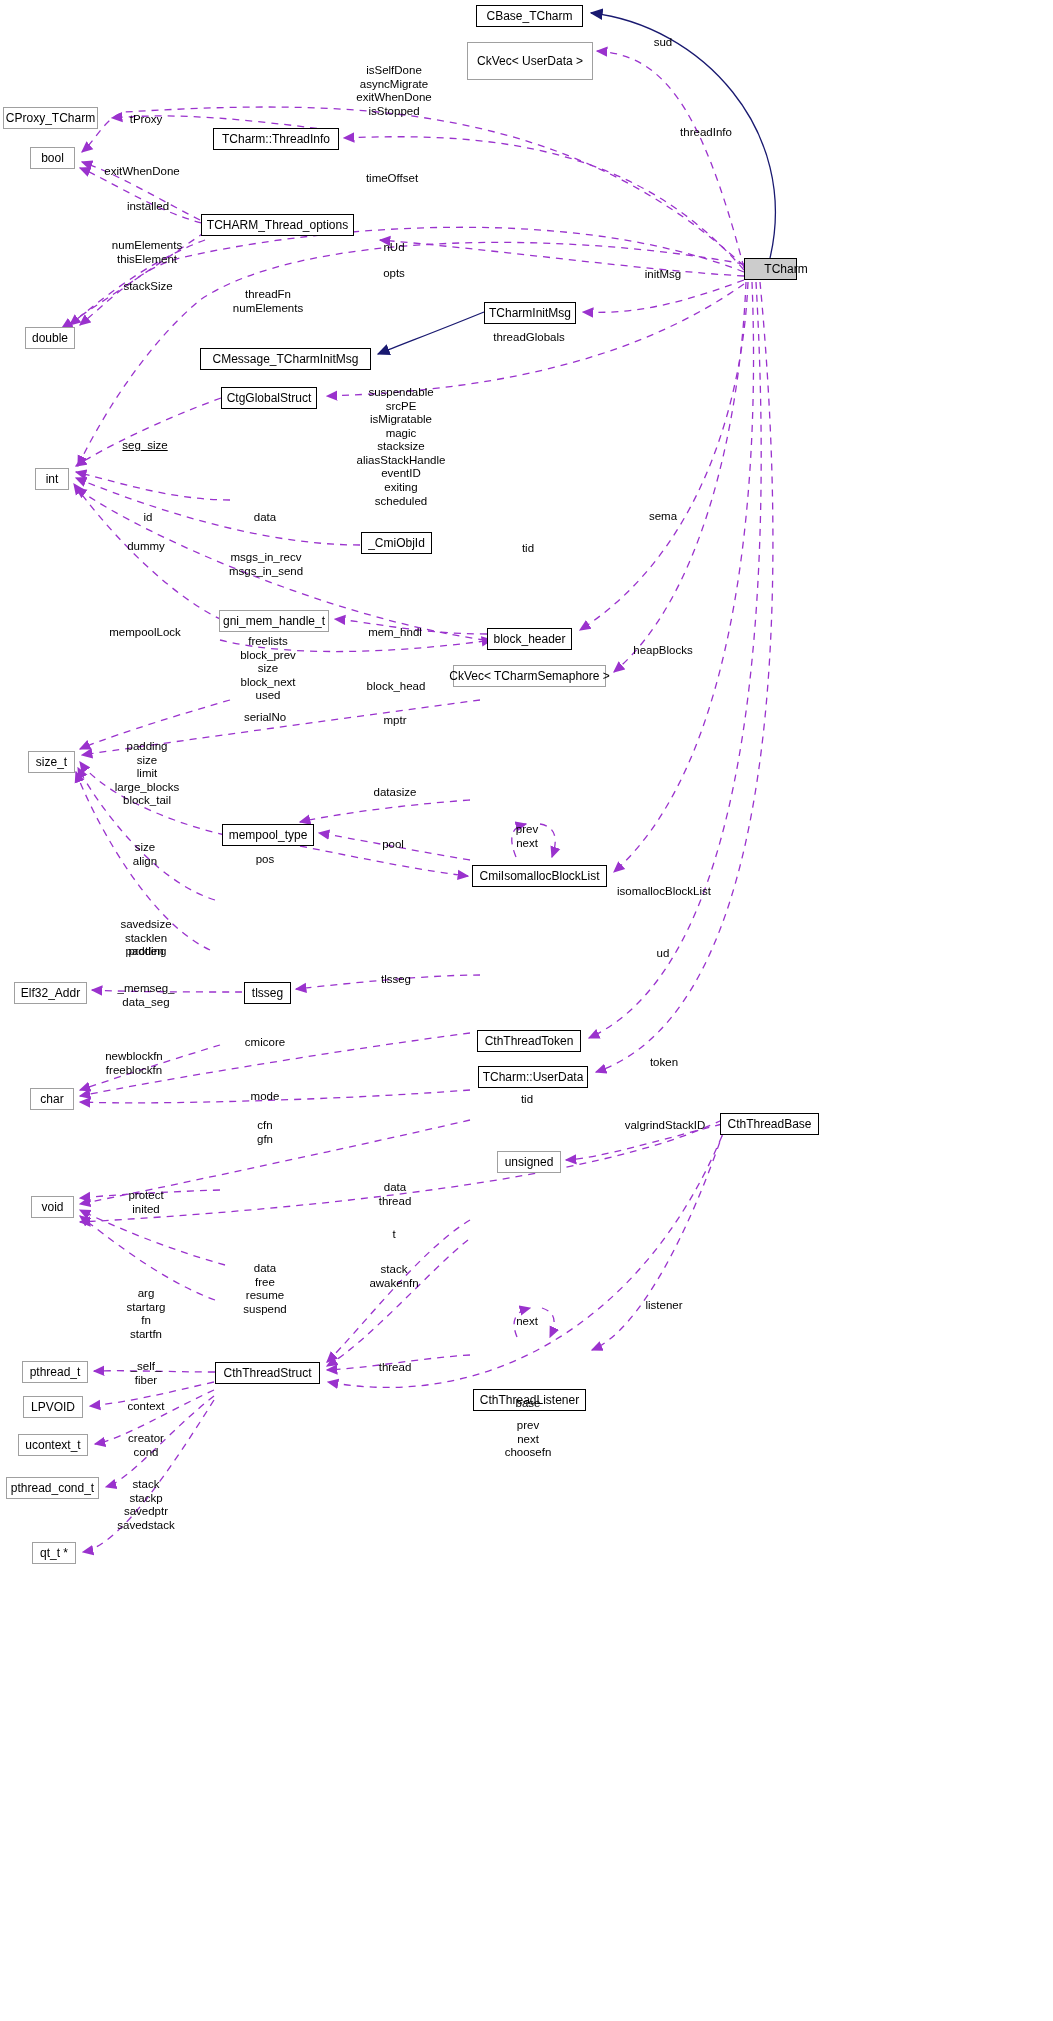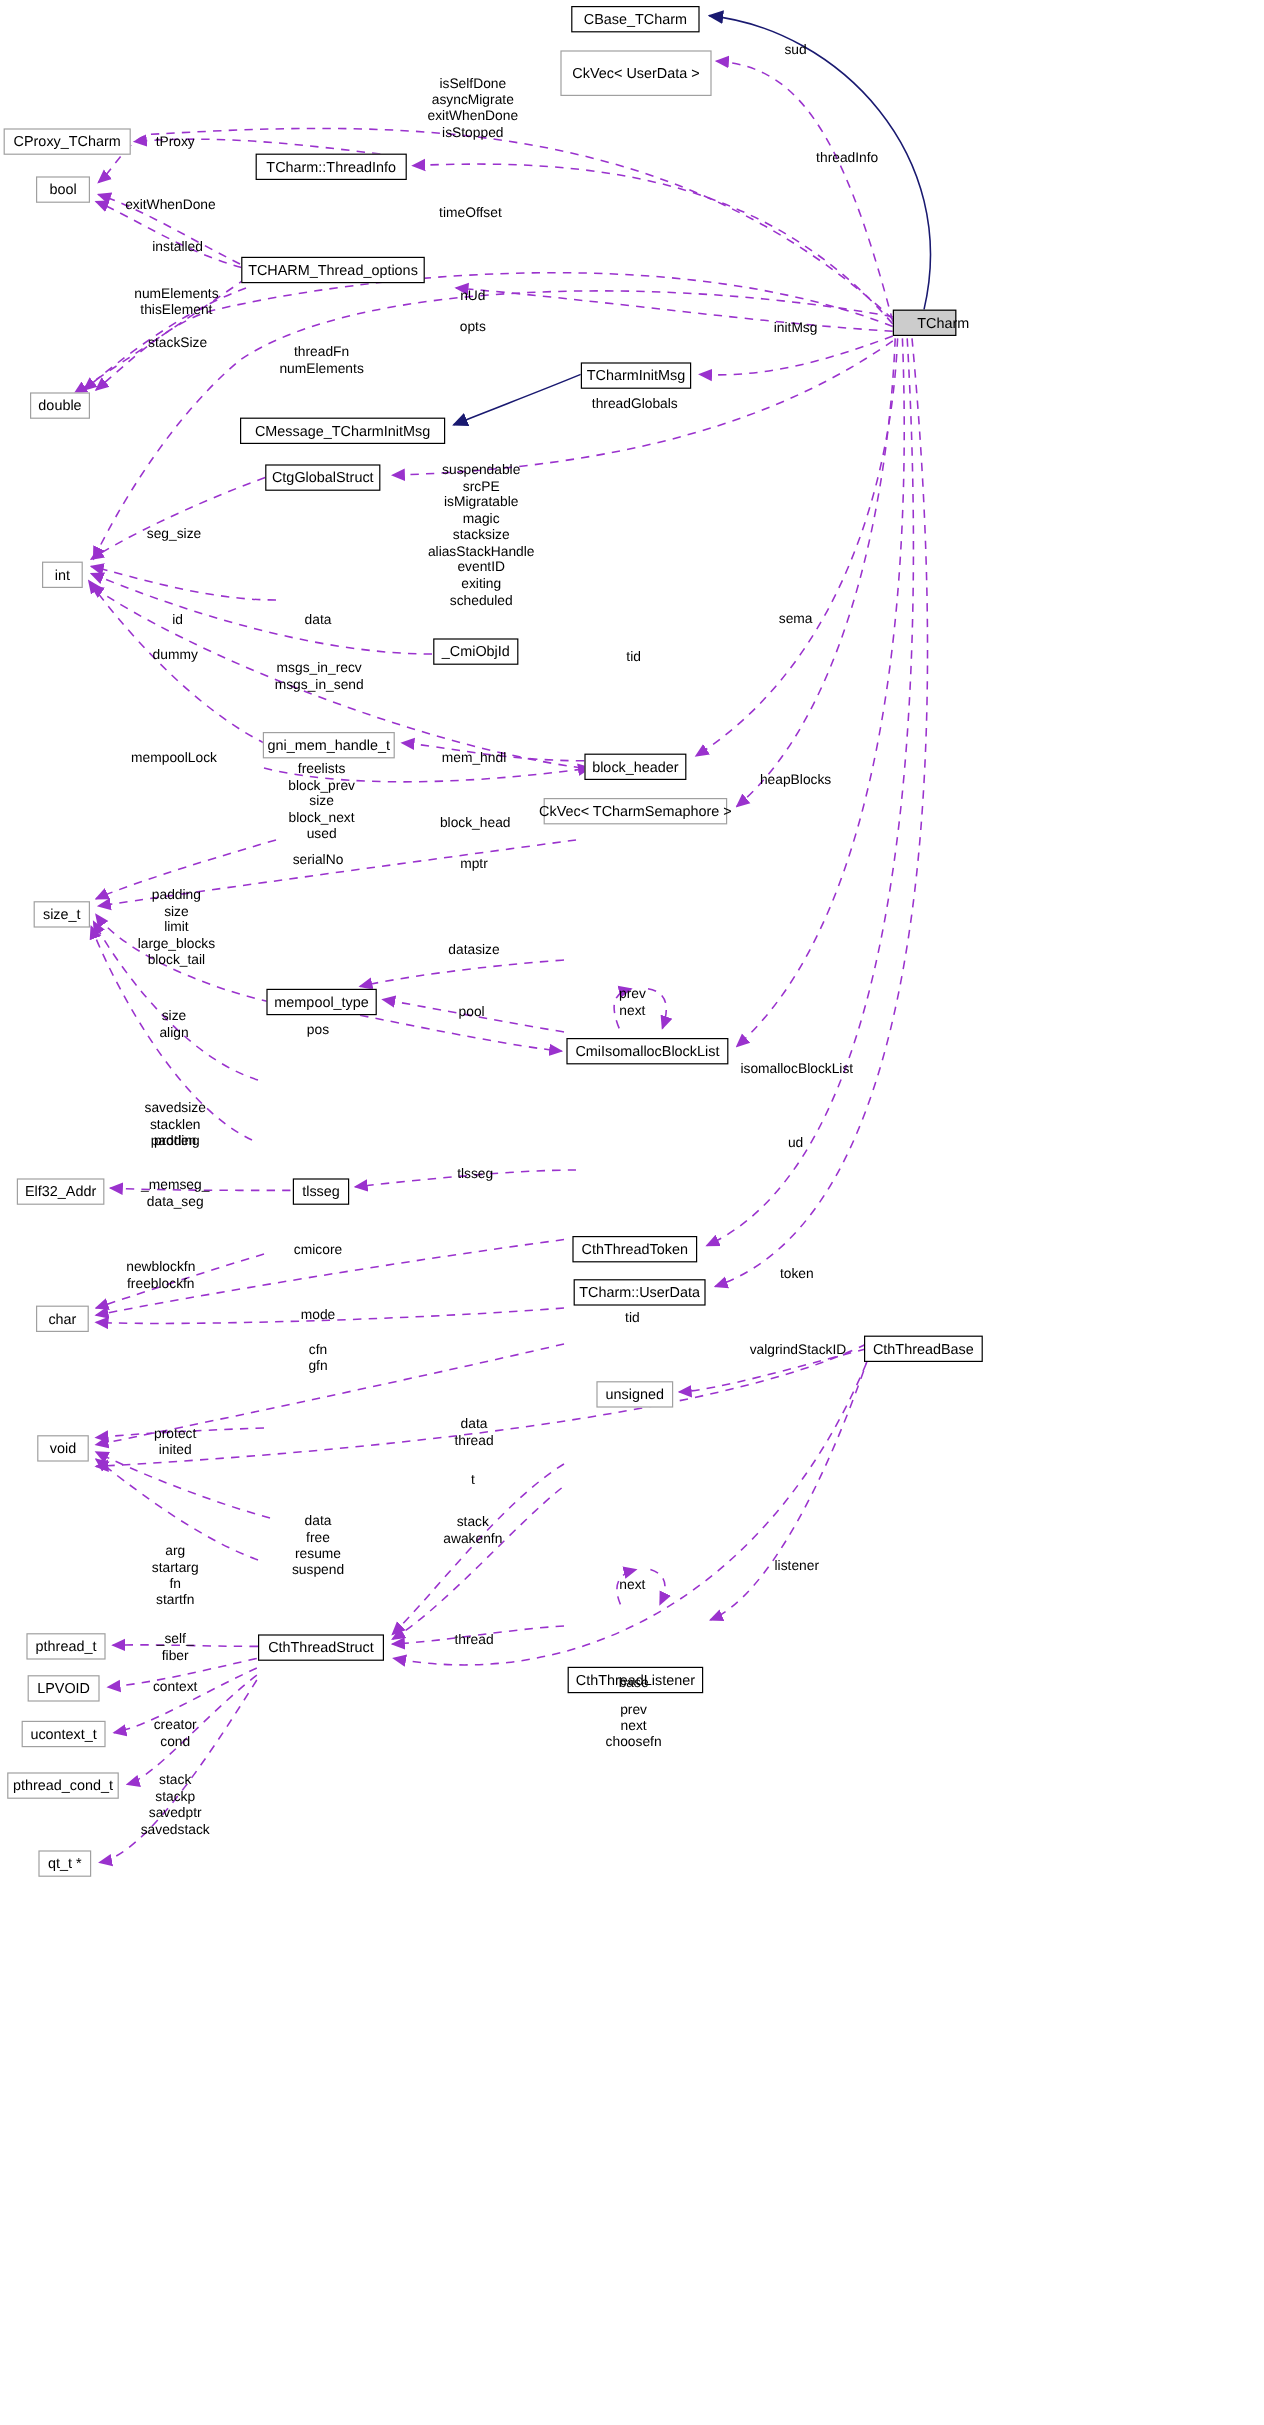--- a/index.html
+++ b/index.html
@@ -163,21 +163,21 @@
 
       <path d="M770,258 C800,130 700,25 591,13"></path>
 
       <path d="M484,312 C440,330 400,345 378,354"></path>
     </g>
   </svg>
 
   <div id="nodes-layer">
       <div class="node strong" style="left: 476px; top: 5px; width: 107px; height: 22px;">CBase_TCharm</div>
       <div class="node" style="left: 467px; top: 42px; width: 126px; height: 38px;">CkVec&lt; UserData &gt;</div>
-      <div class="node" style="left: 3px; top: 107px; width: 106px; height: 22px;">CProxy_TCharm</div>
+      <div class="node" style="left: 3px; top: 107px; width: 95px; height: 22px;">CProxy_TCharm</div>
       <div class="node strong" style="left: 213px; top: 128px; width: 126px; height: 22px;">TCharm::ThreadInfo</div>
       <div class="node" style="left: 30px; top: 147px; width: 45px; height: 22px; text-align: right;">bool</div>
       <div class="node strong" style="left: 201px; top: 214px; width: 153px; height: 22px;">TCHARM_Thread_options</div>
       <div class="node current" style="left: 744px; top: 258px; width: 53px; height: 22px; padding-left: 31px;">TCharm</div>
       <div class="node strong" style="left: 484px; top: 302px; width: 92px; height: 22px;">TCharmInitMsg</div>
       <div class="node" style="left: 25px; top: 327px; width: 50px; height: 22px;">double</div>
       <div class="node strong" style="left: 200px; top: 348px; width: 171px; height: 22px;">CMessage_TCharmInitMsg</div>
       <div class="node strong" style="left: 221px; top: 387px; width: 96px; height: 22px;">CtgGlobalStruct</div>
       <div class="node" style="left: 35px; top: 468px; width: 34px; height: 22px;">int</div>
       <div class="node strong" style="left: 361px; top: 532px; width: 71px; height: 22px;">_CmiObjId</div>
@@ -225,21 +225,21 @@
       <div class="elabel" style="left: 529px; top: 331px;">threadGlobals</div>
       <div class="elabel" style="left: 401px; top: 386px;">suspendable
 srcPE
 isMigratable
 magic
 stacksize
 aliasStackHandle
 eventID
 exiting
 scheduled</div>
-      <div class="elabel" style="left: 145px; top: 439px;">seg_size</div>
+      <div class="elabel" style="left: 145px; top: 439px; text-decoration: underline;">seg_size</div>
       <div class="elabel" style="left: 148px; top: 511px;">id</div>
       <div class="elabel" style="left: 265px; top: 511px;">data</div>
       <div class="elabel" style="left: 663px; top: 510px;">sema</div>
       <div class="elabel" style="left: 528px; top: 542px;">tid</div>
       <div class="elabel" style="left: 146px; top: 540px;">dummy</div>
       <div class="elabel" style="left: 266px; top: 551px;">msgs_in_recv
 msgs_in_send</div>
       <div class="elabel" style="left: 395px; top: 626px;">mem_hndl</div>
       <div class="elabel" style="left: 663px; top: 644px;">heapBlocks</div>
       <div class="elabel" style="left: 145px; top: 626px;">mempoolLock</div>

